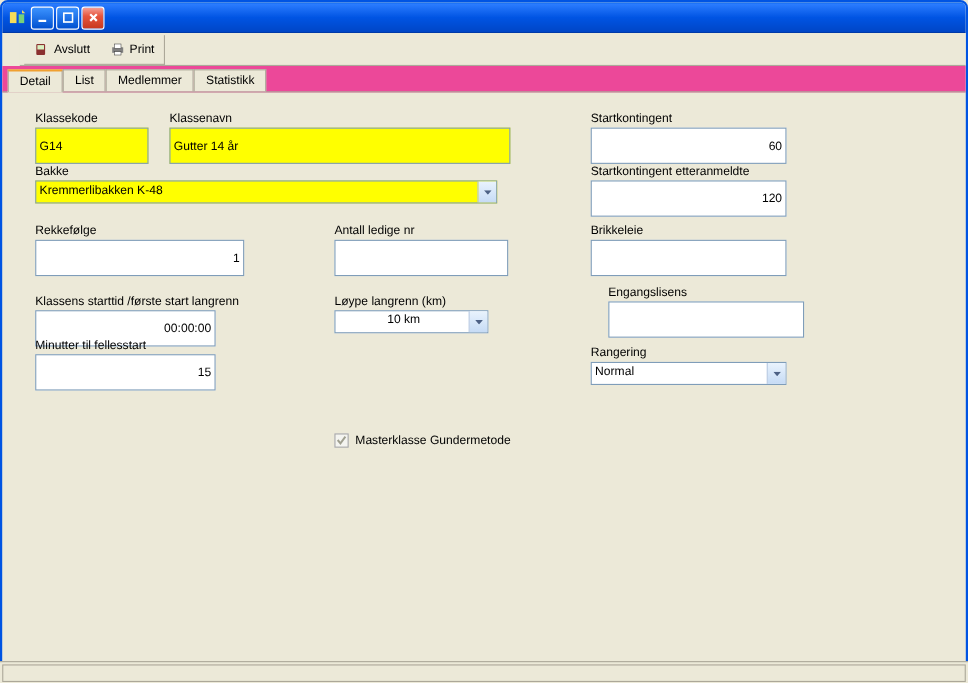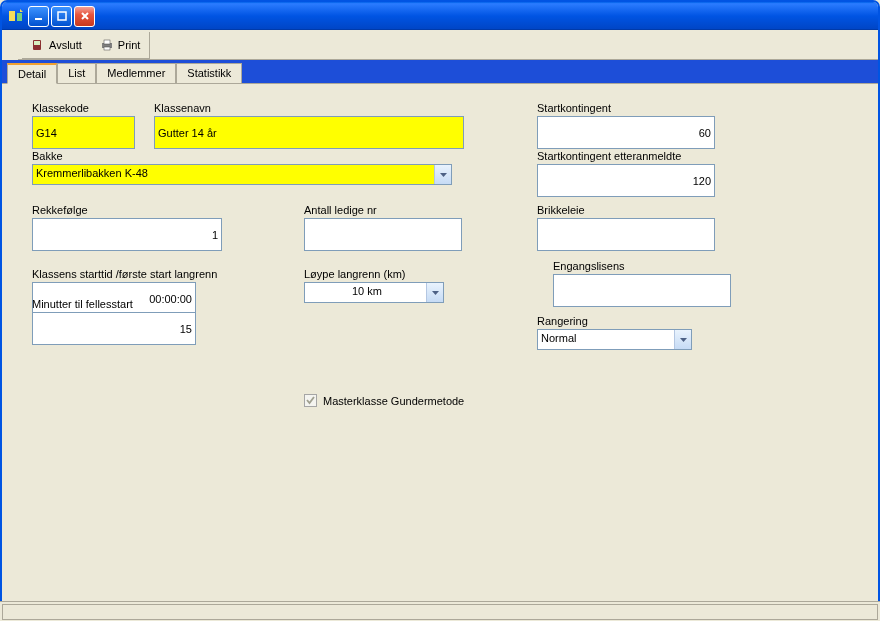--- a/index.html
+++ b/index.html
@@ -71,21 +71,21 @@
     }
     .icon-box {
       width: 14px;
       height: 14px;
       display: inline-block;
     }
     .tabs {
       display: flex;
       padding: 3px 0 0 5px;
       border-bottom: 1px solid #ACA899;
-      background: #1d4ed8;
+      background: #ec4899;
       height: 24px;
       text-align: right;
     }
     .tab {
       padding: 3px 10px;
       border: 1px solid #ACA899;
       border-bottom: none;
       background: #ECE9D8;
       margin-right: 0px;
       position: relative;
@@ -268,21 +268,21 @@
   <div class="abs" style="left:302px; top:120px;">
     <span class="form-label">Antall ledige nr</span>
     <input class="text-input right" style="width: 158px;" value="">
   </div>
 
   <div class="abs" style="left:30px; top:184px;">
     <span class="form-label">Klassens starttid /første start langrenn</span>
     <input class="text-input right" style="width: 164px;" value="00:00:00">
   </div>
 
-  <div class="abs" style="left:30px; top:214px;">
+  <div class="abs" style="left:30px; top:224px;">
     <span class="form-label">Minutter til fellesstart</span>
     <input class="text-input right" style="width: 164px;" value="15">
   </div>
 
   <div class="abs" style="left:302px; top:184px;">
     <span class="form-label">Løype langrenn (km)</span>
     <div class="combo" style="width:140px;padding-left:44px;">
       <div class="combo-text">10 km</div>
       <div class="combo-btn">
         <svg width="7" height="4" viewBox="0 0 7 4">
@@ -307,21 +307,21 @@
     <input class="text-input right" style="width: 178px;" value="">
   </div>
 
   <div class="abs" style="left:535px; top:176px;margin-left:16px;">
     <span class="form-label">Engangslisens</span>
     <input class="text-input right" style="width: 178px;" value="">
   </div>
 
   <div class="abs" style="left:535px; top:231px;">
     <span class="form-label">Rangering</span>
-    <div class="combo" style="width:155px;">
+    <div class="combo" style="width:178px;">
       <div class="combo-text">Normal</div>
       <div class="combo-btn">
         <svg width="7" height="4" viewBox="0 0 7 4">
             <path d="M0 0 L7 0 L3.5 4 Z" fill="#4D6185"></path>
           </svg>
       </div>
     </div>
   </div>
 
   <div class="abs checkbox-row" style="left:302px; top:310px;">

